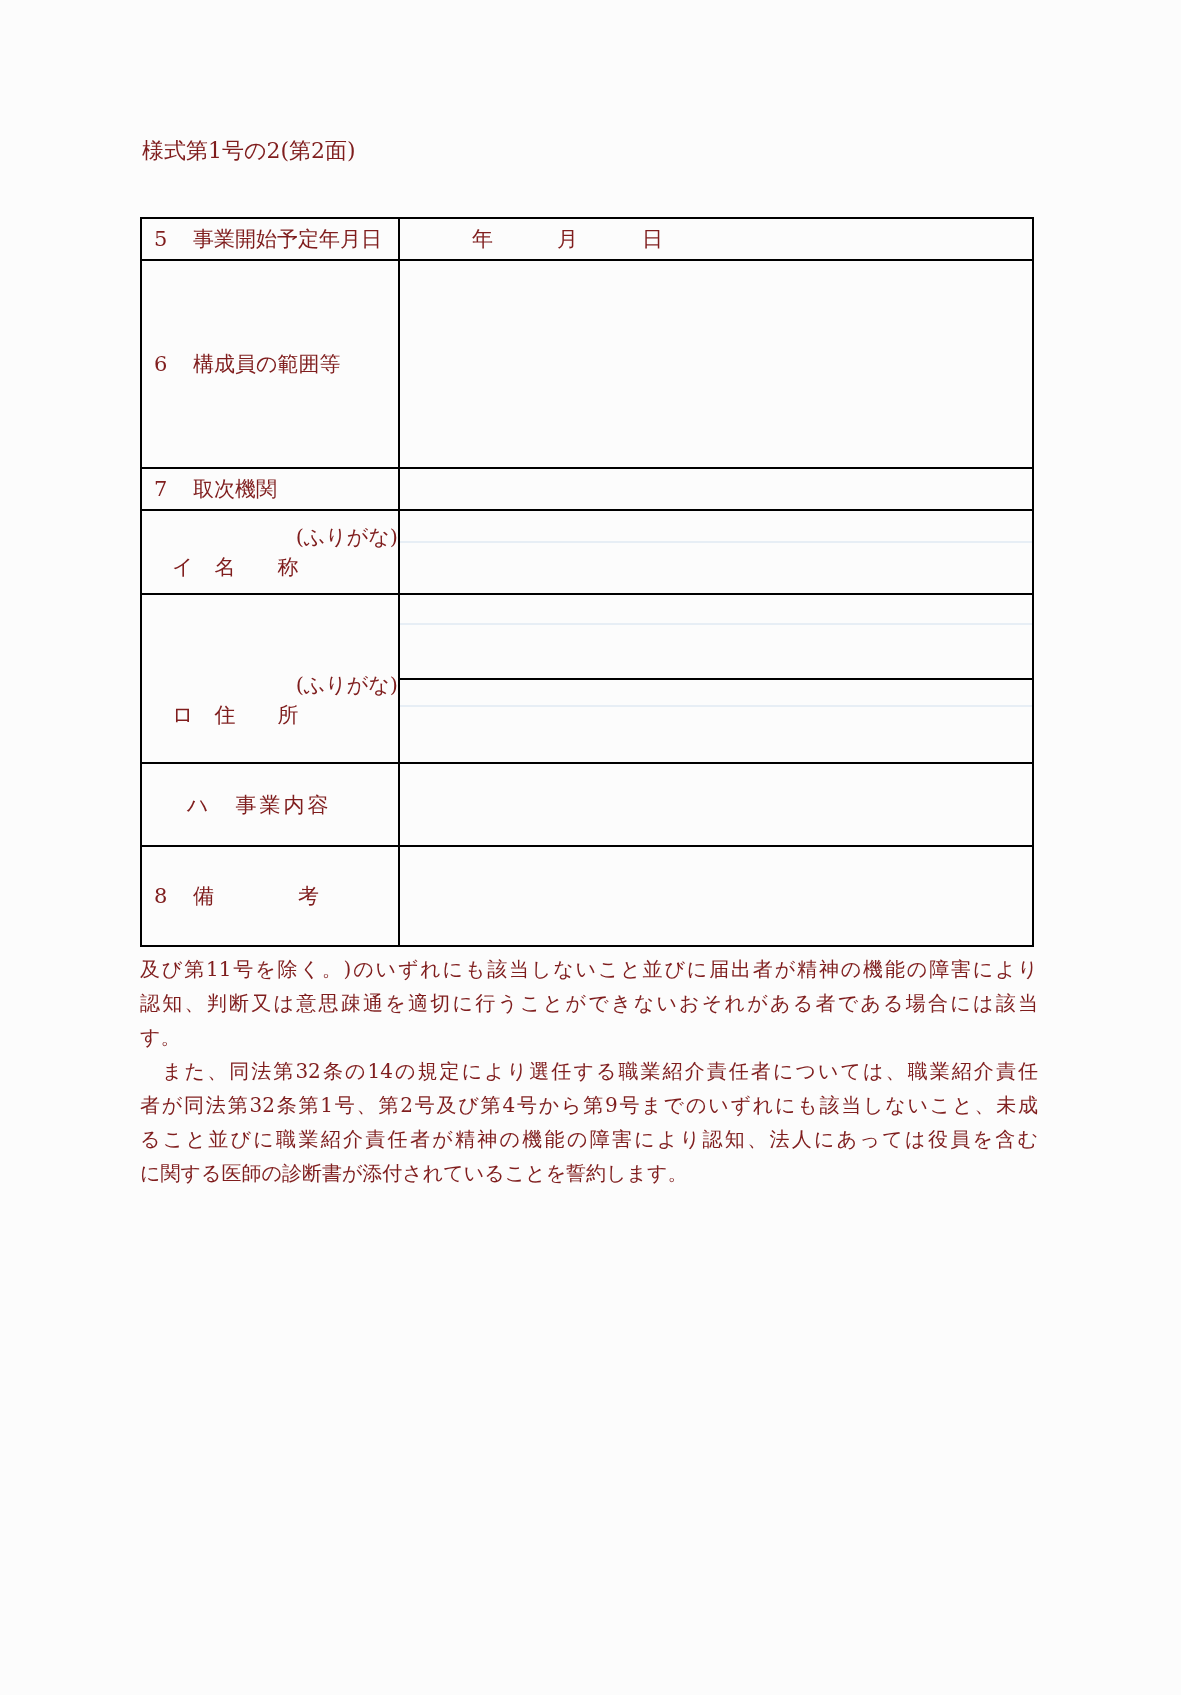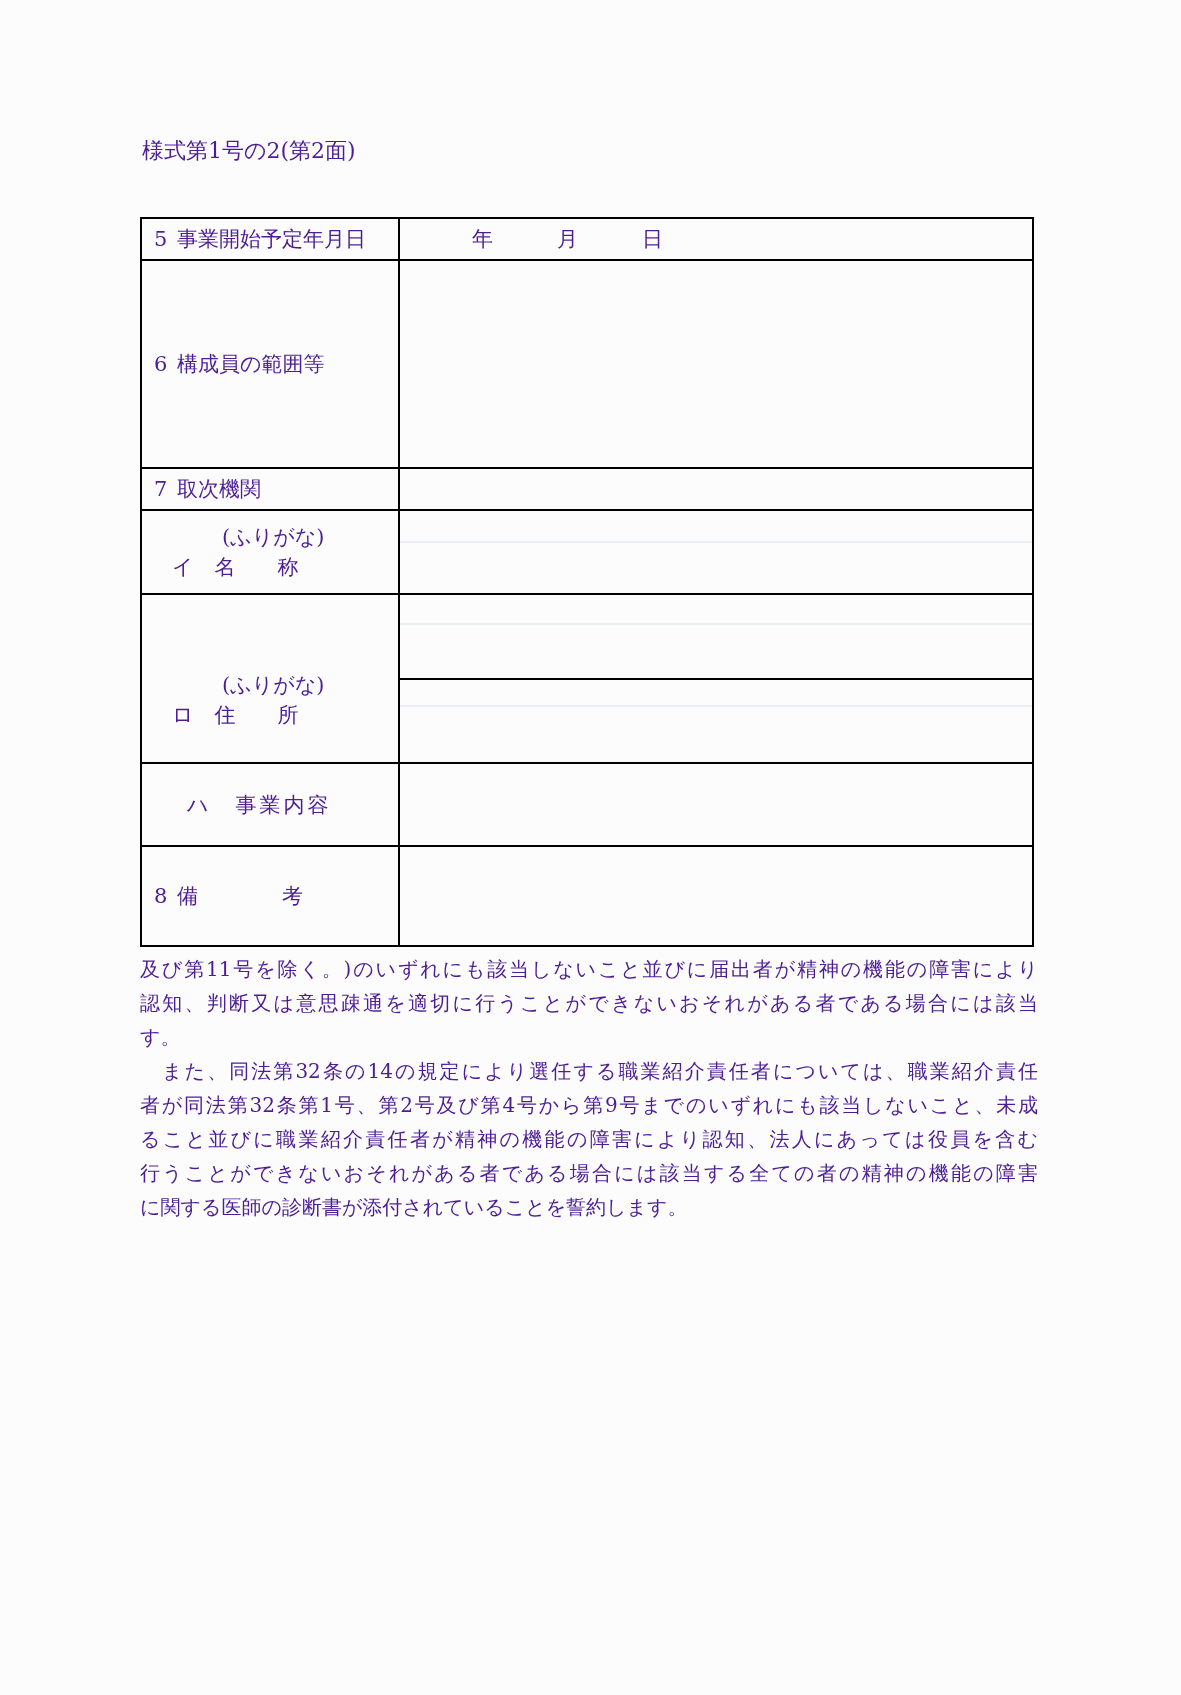--- a/index.html
+++ b/index.html
@@ -1,21 +1,21 @@
 <!DOCTYPE html>
 <html><head>
 <meta charset="utf-8">
 <style>
   html,body{margin:0;padding:0;background:#fcfcfc;}
   .page{
     position:relative;
     width:1181px;height:1695px;
     background:#fcfcfc;
     font-family:"DejaVu Serif","Liberation Serif",serif;
-    color:#4c1d95;
+    color:#7f1d1d;
     overflow:hidden;
   }
   .doc-title{
     position:absolute;left:142px;top:137px;
     font-size:22px;line-height:28px;white-space:nowrap;
   }
   
   .form-table{
     position:absolute;left:140px;top:217px;
     width:894px;height:730px;
@@ -30,23 +30,23 @@
   .r4{height:84px;} .r5{height:169px;} .r6{height:83px;} .r7{height:100px;}
   .cell-label{
     width:258px;box-sizing:border-box;flex:none;
     border-right:2px solid #000;
     display:flex;flex-direction:column;justify-content:center;
     position:relative;
   }
   .cell-content{flex:1;position:relative;box-sizing:border-box;}
   .lab-line{display:flex;align-items:center;padding-left:12px;white-space:nowrap;}
   .lab-no{width:14px;flex:none;}
-  .lab-text{margin-left:9px;white-space:nowrap;}
+  .lab-text{margin-left:25px;white-space:nowrap;}
   .lab-text.spaced{letter-spacing:3px;}
-  .furigana-line{padding-left:80px;line-height:30px;white-space:nowrap;}
+  .furigana-line{padding-left:80px;line-height:30px;white-space:nowrap;text-align:right;}
   .kana-label-line{padding-left:30px;line-height:30px;white-space:nowrap;}
   .cell-label.bottom{justify-content:flex-end;padding-bottom:32px;}
   .date-line{
     display:flex;align-items:center;height:100%;
     padding-left:72px;gap:64px;white-space:nowrap;
   }
   .faint-rule{
     position:absolute;left:0;right:0;height:2px;
     background:#e7eef5;
   }
@@ -164,17 +164,16 @@
 
   </div>
 
   <div class="declaration">
       <div class="decl-line">及び第11号を除く。)のいずれにも該当しないこと並びに届出者が精神の機能の障害により</div>
       <div class="decl-line">認知、判断又は意思疎通を適切に行うことができないおそれがある者である場合には該当</div>
       <div class="decl-line last">す。</div>
       <div class="decl-line">　また、同法第32条の14の規定により選任する職業紹介責任者については、職業紹介責任</div>
       <div class="decl-line">者が同法第32条第1号、第2号及び第4号から第9号までのいずれにも該当しないこと、未成</div>
       <div class="decl-line">ること並びに職業紹介責任者が精神の機能の障害により認知、法人にあっては役員を含む</div>
-      <div class="decl-line">行うことができないおそれがある者である場合には該当する全ての者の精神の機能の障害</div>
       <div class="decl-line last">に関する医師の診断書が添付されていることを誓約します。</div>
     </div>
 
 </div>
 
 </body></html>

